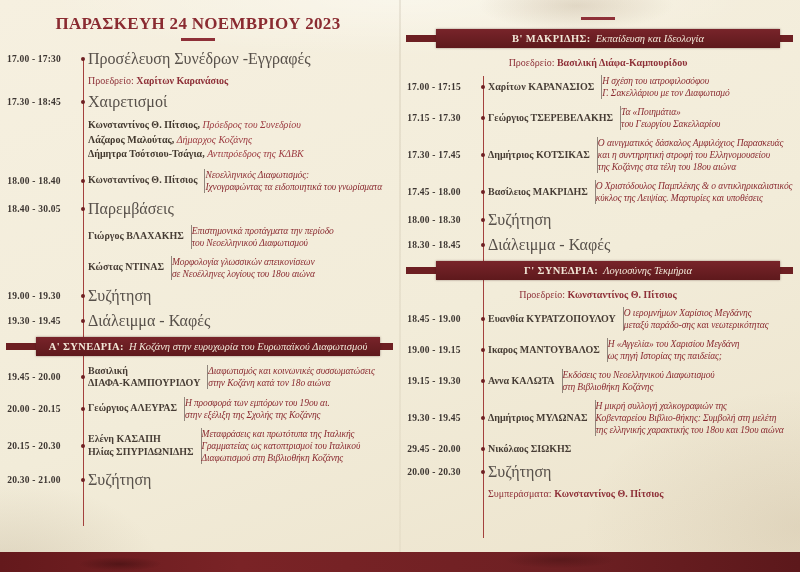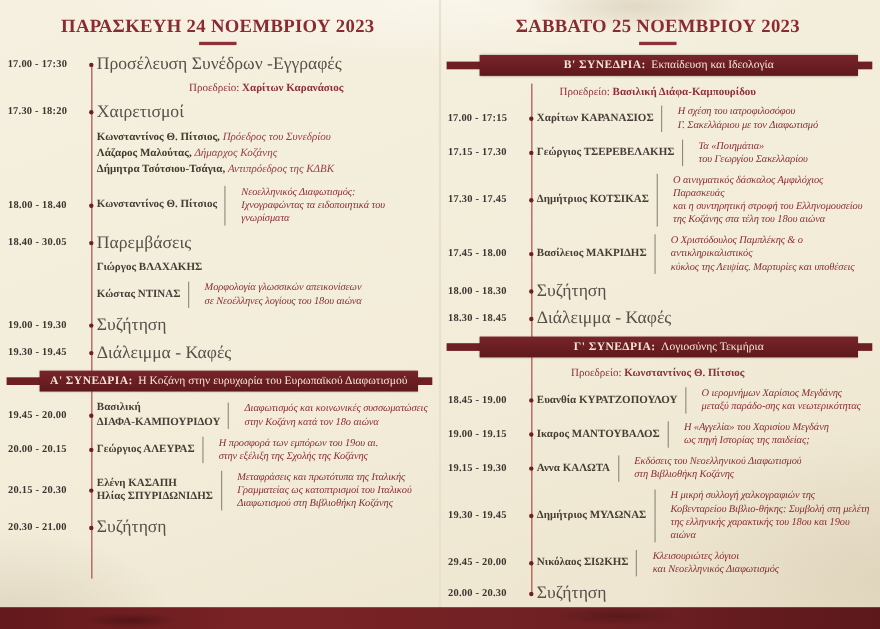--- a/index.html
+++ b/index.html
@@ -30,45 +30,45 @@
   .panel[data-day="1"] .vline{top:76px;height:462px;}
 
   .row{display:grid;grid-template-columns:70px 18px 1fr;align-items:center;
     margin-bottom:7px;position:relative;}
   .time{font-size:9.5px;font-weight:bold;color:#3c3531;text-align:center;padding-right:2px;
     letter-spacing:0.2px;}
   .bullet{display:block;width:4px;height:4px;border-radius:50%;background:var(--maroon,#7c2023);
     margin-left:11px;}
   .session-text{font-size:16px;color:#57504a;}
 
-  .chair-content{font-size:10px;color:var(--accent,#8e3038);text-align:center;}
+  .chair-content{font-size:10px;color:var(--accent,#8e3038);}
   .chair.centered .chair-content{grid-column:1 / -1;text-align:center;}
   .chair-name{font-weight:bold;}
 
   .guest-line{font-size:10px;line-height:14.5px;}
   .guest-name{font-weight:bold;color:#43392f;}
   .guest-role{font-style:italic;color:#9c3a40;}
 
   .banner{position:relative;height:19px;margin:5px 0 9px;z-index:3;}
   .banner-bar{position:absolute;left:6px;right:3px;top:6px;height:7px;
     background:var(--maroon,#6d1f22);}
   .banner-box{position:absolute;left:36px;right:16px;top:0;height:19px;
     background:linear-gradient(#78242a,#5e191c);
     display:flex;align-items:center;justify-content:center;gap:5px;color:#f2e8d8;
     font-size:10.5px;white-space:nowrap;box-shadow:0 0 2px rgba(60,20,20,0.5);}
   .banner-bold{font-weight:bold;letter-spacing:0.4px;}
-  .banner-italic{text-align:center;}
+  .banner-italic{font-style:italic;text-align:center;}
   .banner-italic:empty{display:none;}
 
   .talk-flex{display:flex;align-items:center;}
   .talk-name{font-size:10px;font-weight:bold;color:#473d35;white-space:pre-line;
     line-height:12.5px;padding-right:7px;flex:0 0 auto;max-width:175px;}
   .talk-title{font-size:9.5px;font-style:italic;color:var(--title_red,#a23a40);
     white-space:pre-line;line-height:12px;border-left:1px solid #8f857b;
-    padding-left:14px;letter-spacing:-0.1px;}
+    padding-left:0;letter-spacing:-0.1px;}
 
   .footer-band{position:absolute;left:0;bottom:0;width:800px;height:20px;z-index:4;
     background:
       radial-gradient(60px 10px at 15% 60%, rgba(30,5,5,0.35), transparent 70%),
       radial-gradient(80px 12px at 70% 40%, rgba(30,5,5,0.25), transparent 70%),
       linear-gradient(90deg,#64191c,#7a2326 30%,#6e2023 70%,#5c181b);}
 </style>
 </head>
 <body>
 
@@ -86,21 +86,21 @@
             <span class="bullet"></span>
           </div>
           <div class="session-text">Προσέλευση Συνέδρων -Εγγραφές</div>
         </div>
         <div class="row chair">
           <div class="time"></div>
           <div></div>
           <div class="chair-content"><span class="chair-label">Προεδρείο:</span> <span class="chair-name">Χαρίτων Καρανάσιος</span></div>
         </div>
         <div class="row session">
-          <div class="time">17.30 - 18:20</div>
+          <div class="time">17.30 - 18:45</div>
           <div>
             <span class="bullet"></span>
           </div>
           <div class="session-text">Χαιρετισμοί</div>
         </div>
         <div class="row guests">
           <div class="time"></div>
           <div></div>
           <div class="guests-content">
             <div class="guest-line"><span class="guest-name">Κωνσταντίνος Θ. Πίτσιος,</span> <span class="guest-role">Πρόεδρος του Συνεδρίου</span></div>
@@ -124,20 +124,22 @@
           <div>
             <span class="bullet"></span>
           </div>
           <div class="session-text">Παρεμβάσεις</div>
         </div>
         <div class="row talk">
           <div class="time"></div>
           <div></div>
           <div class="talk-flex">
             <div class="talk-name">Γιώργος ΒΛΑΧΑΚΗΣ</div>
+            <div class="talk-title">Επιστημονικά προτάγματα την περίοδο
+του Νεοελληνικού Διαφωτισμού</div>
           </div>
         </div>
         <div class="row talk">
           <div class="time"></div>
           <div></div>
           <div class="talk-flex">
             <div class="talk-name">Κώστας ΝΤΙΝΑΣ</div>
             <div class="talk-title">Μορφολογία γλωσσικών απεικονίσεων
 σε Νεοέλληνες λογίους του 18ου αιώνα</div>
           </div>
@@ -204,27 +206,26 @@
           <div>
             <span class="bullet"></span>
           </div>
           <div class="session-text">Συζήτηση</div>
         </div>
       </div>
   </div>
 
   <div class="panel" data-day="1">
     <div class="vline"></div>
-    <h1 class="day-title">ΣΑΒΒΑΤΟ 25 ΝΟΕΜΒΡΙΟΥ 2023</h1>
     <div class="title-underline"></div>
     <div class="rows">
         <div class="banner">
           <div class="banner-bar"></div>
           <div class="banner-box">
-            <span class="banner-bold">Β' ΣΥΝΕΔΡΙΑ:</span>
+            <span class="banner-bold">Β' ΜΑΚΡΙΔΗΣ:</span>
             <span class="banner-italic">Εκπαίδευση και Ιδεολογία</span>
           </div>
         </div>
         <div class="row chair centered">
           <div class="chair-content"><span class="chair-label">Προεδρείο:</span> <span class="chair-name">Βασιλική Διάφα-Καμπουρίδου</span></div>
         </div>
         <div class="row talk">
           <div class="time">17.00 - 17:15</div>
           <div>
             <span class="bullet"></span>
@@ -338,22 +339,20 @@
 της ελληνικής χαρακτικής του 18ου και 19ου αιώνα</div>
           </div>
         </div>
         <div class="row talk">
           <div class="time">29.45 - 20.00</div>
           <div>
             <span class="bullet"></span>
           </div>
           <div class="talk-flex">
             <div class="talk-name">Νικόλαος ΣΙΩΚΗΣ</div>
-            <div class="talk-title">Κλεισουριώτες λόγιοι
-και Νεοελληνικός Διαφωτισμός</div>
           </div>
         </div>
         <div class="row session">
           <div class="time">20.00 - 20.30</div>
           <div>
             <span class="bullet"></span>
           </div>
           <div class="session-text">Συζήτηση</div>
         </div>
         <div class="row chair">

